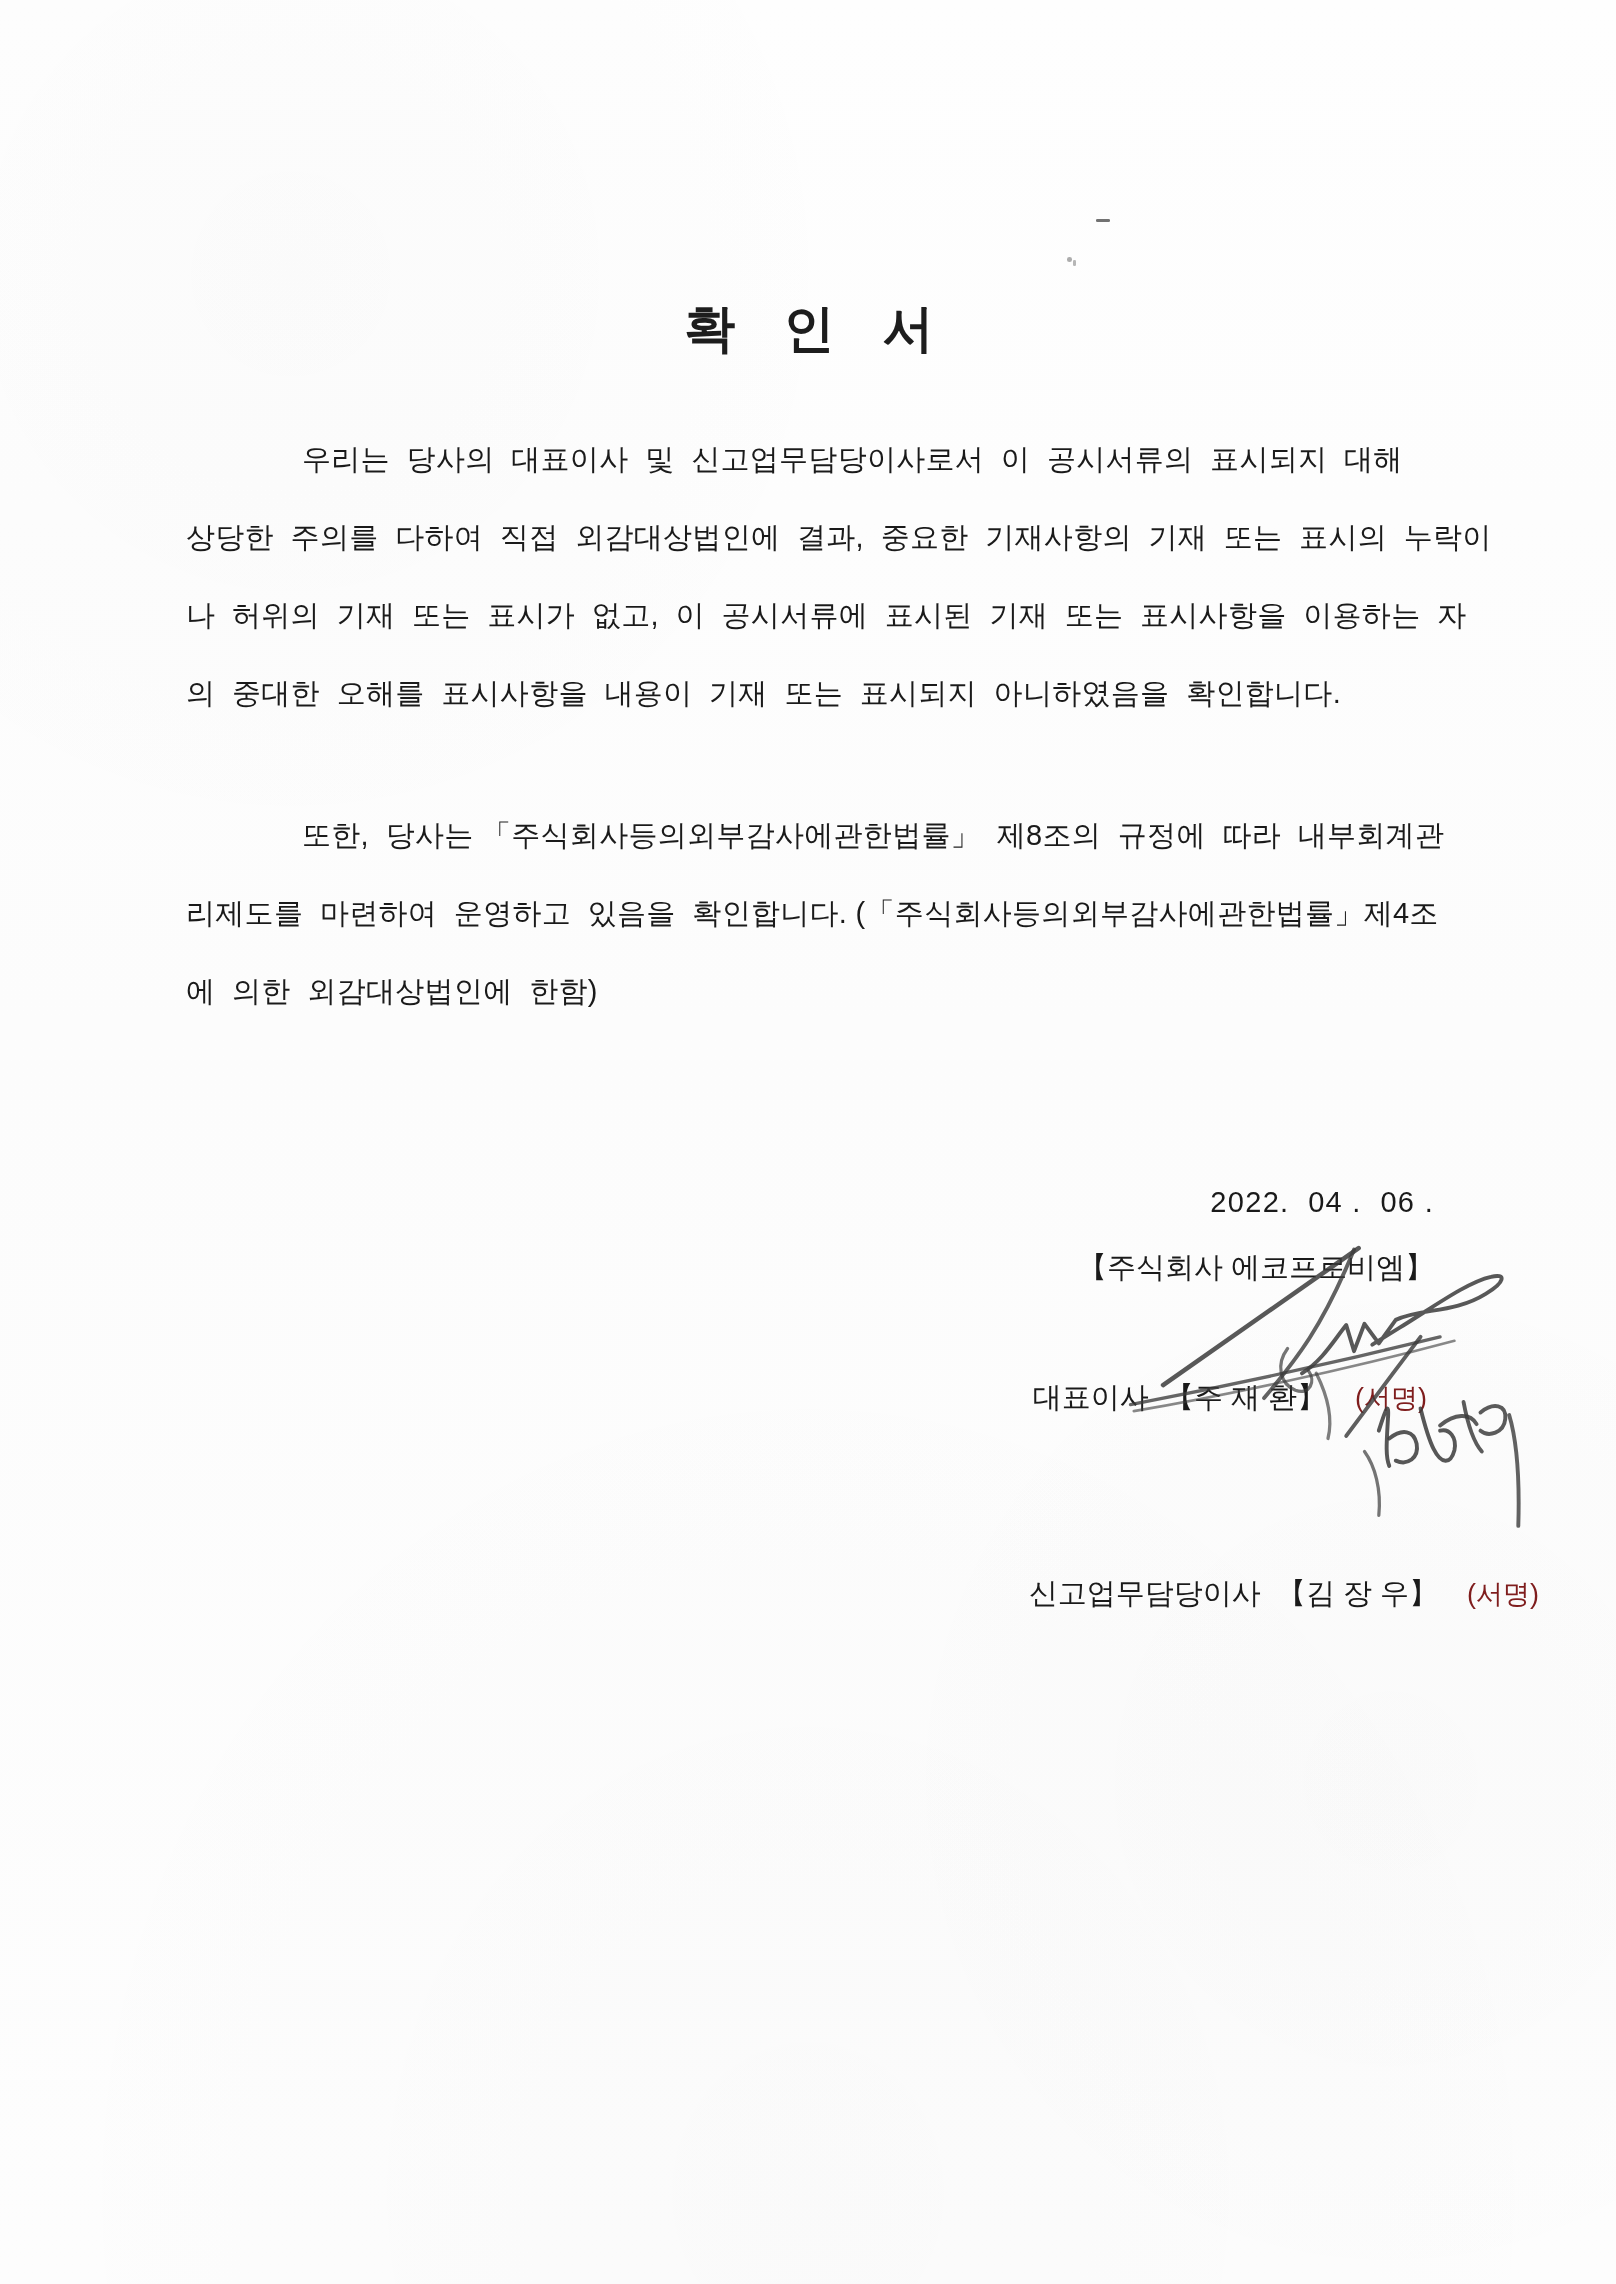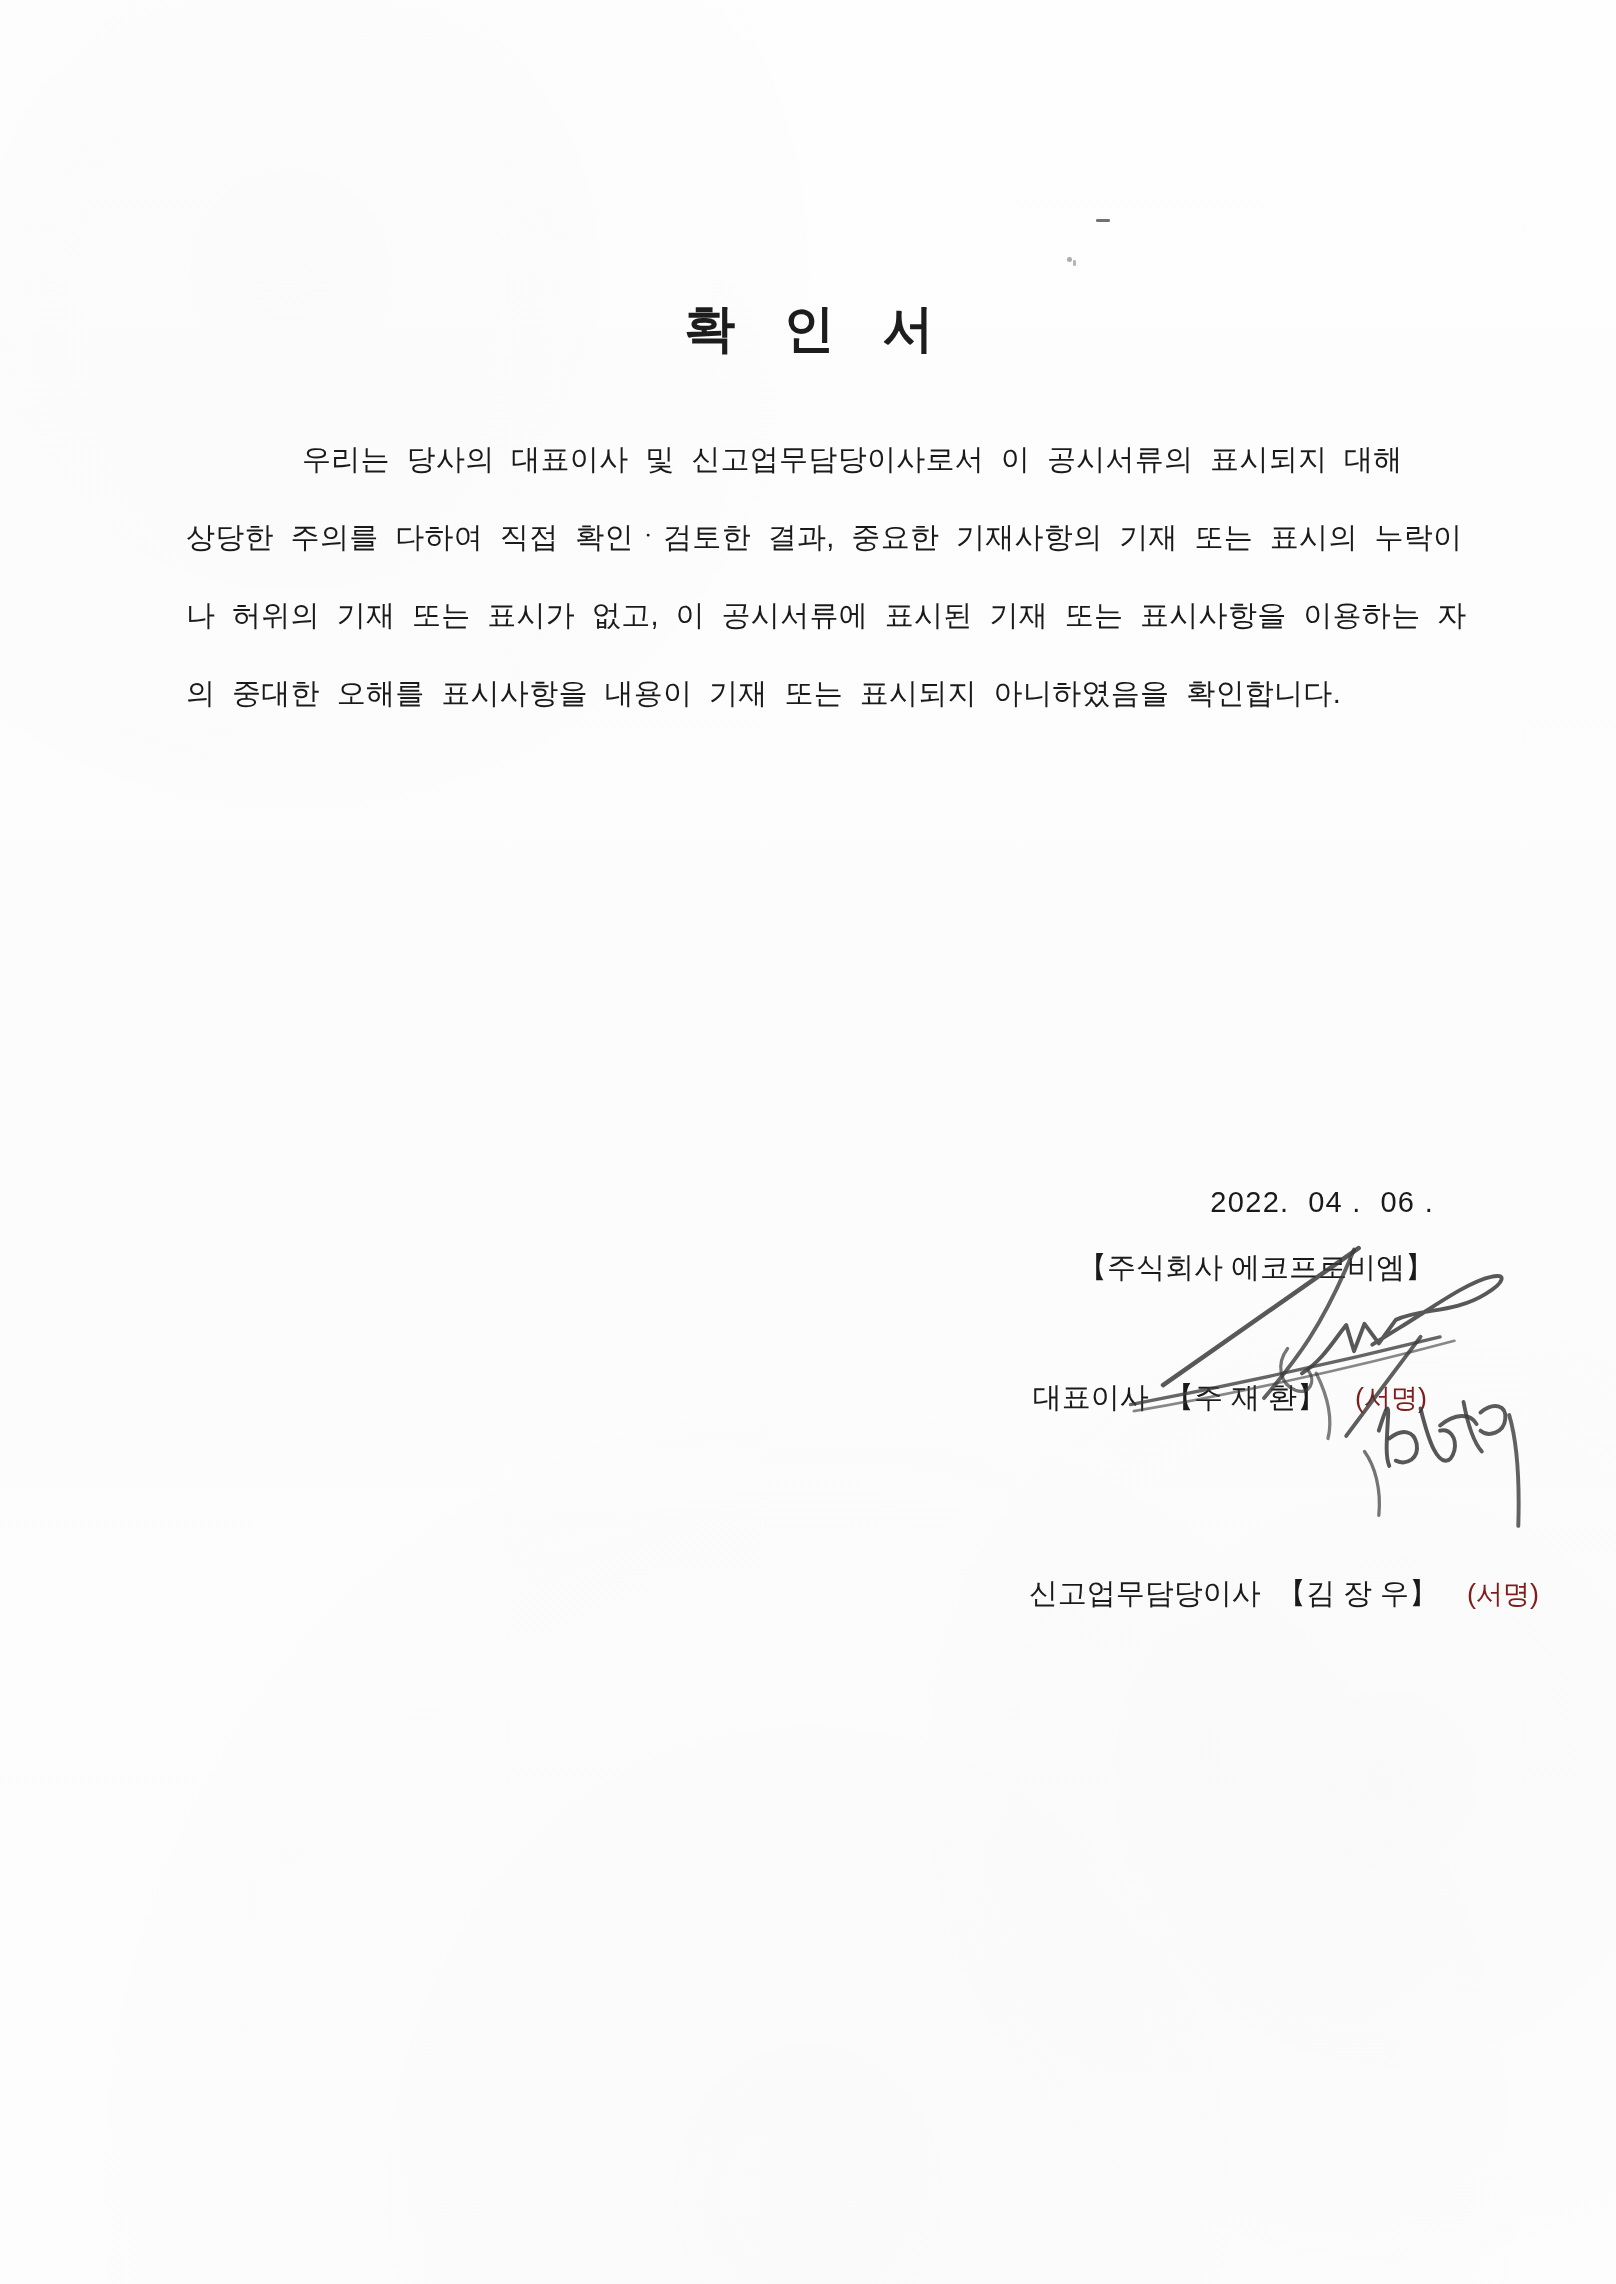--- a/index.html
+++ b/index.html
@@ -130,25 +130,30 @@
   <div class="scan-tint"></div>
 
   <div class="speck speck-a"></div>
   <div class="speck speck-b"></div>
   <div class="speck speck-c"></div>
 
   <div class="doc-title">확 인 서</div>
 
   <div class="body-block para-1">
     <div class="text-line indented">우리는  당사의  대표이사  및  신고업무담당이사로서  이  공시서류의  표시되지  대해</div>
-    <div class="text-line">상당한  주의를  다하여  직접  확인ㆍ검토한  결과,  중요한  기재사항의  기재  또는  표시의  누락이</div>
+    <div class="text-line">상당한  주의를  다하여  직접  외감대상법인에  결과,  중요한  기재사항의  기재  또는  표시의  누락이</div>
     <div class="text-line">나  허위의  기재  또는  표시가  없고,  이  공시서류에  표시된  기재  또는  표시사항을  이용하는  자</div>
     <div class="text-line">의  중대한  오해를  표시사항을  내용이  기재  또는  표시되지  아니하였음을  확인합니다.</div>
   </div>
 
+  <div class="body-block para-2">
+    <div class="text-line indented">또한,  당사는 「주식회사등의외부감사에관한법률」  제8조의  규정에  따라  내부회계관</div>
+    <div class="text-line">리제도를  마련하여  운영하고  있음을  확인합니다. (「주식회사등의외부감사에관한법률」제4조</div>
+    <div class="text-line">에  의한  외감대상법인에  한함)</div>
+  </div>
 
   <div class="closing">
 
     <div class="closing-row date">2022.  04 .  06 .</div>
 
     <div class="closing-row company">【주식회사 에코프로비엠】</div>
 
     <div class="closing-row officer-ceo">
       <span>대표이사</span><span>  </span><span>【주 재 환】</span><span class="sig-mark">(서명)</span>
     </div>

